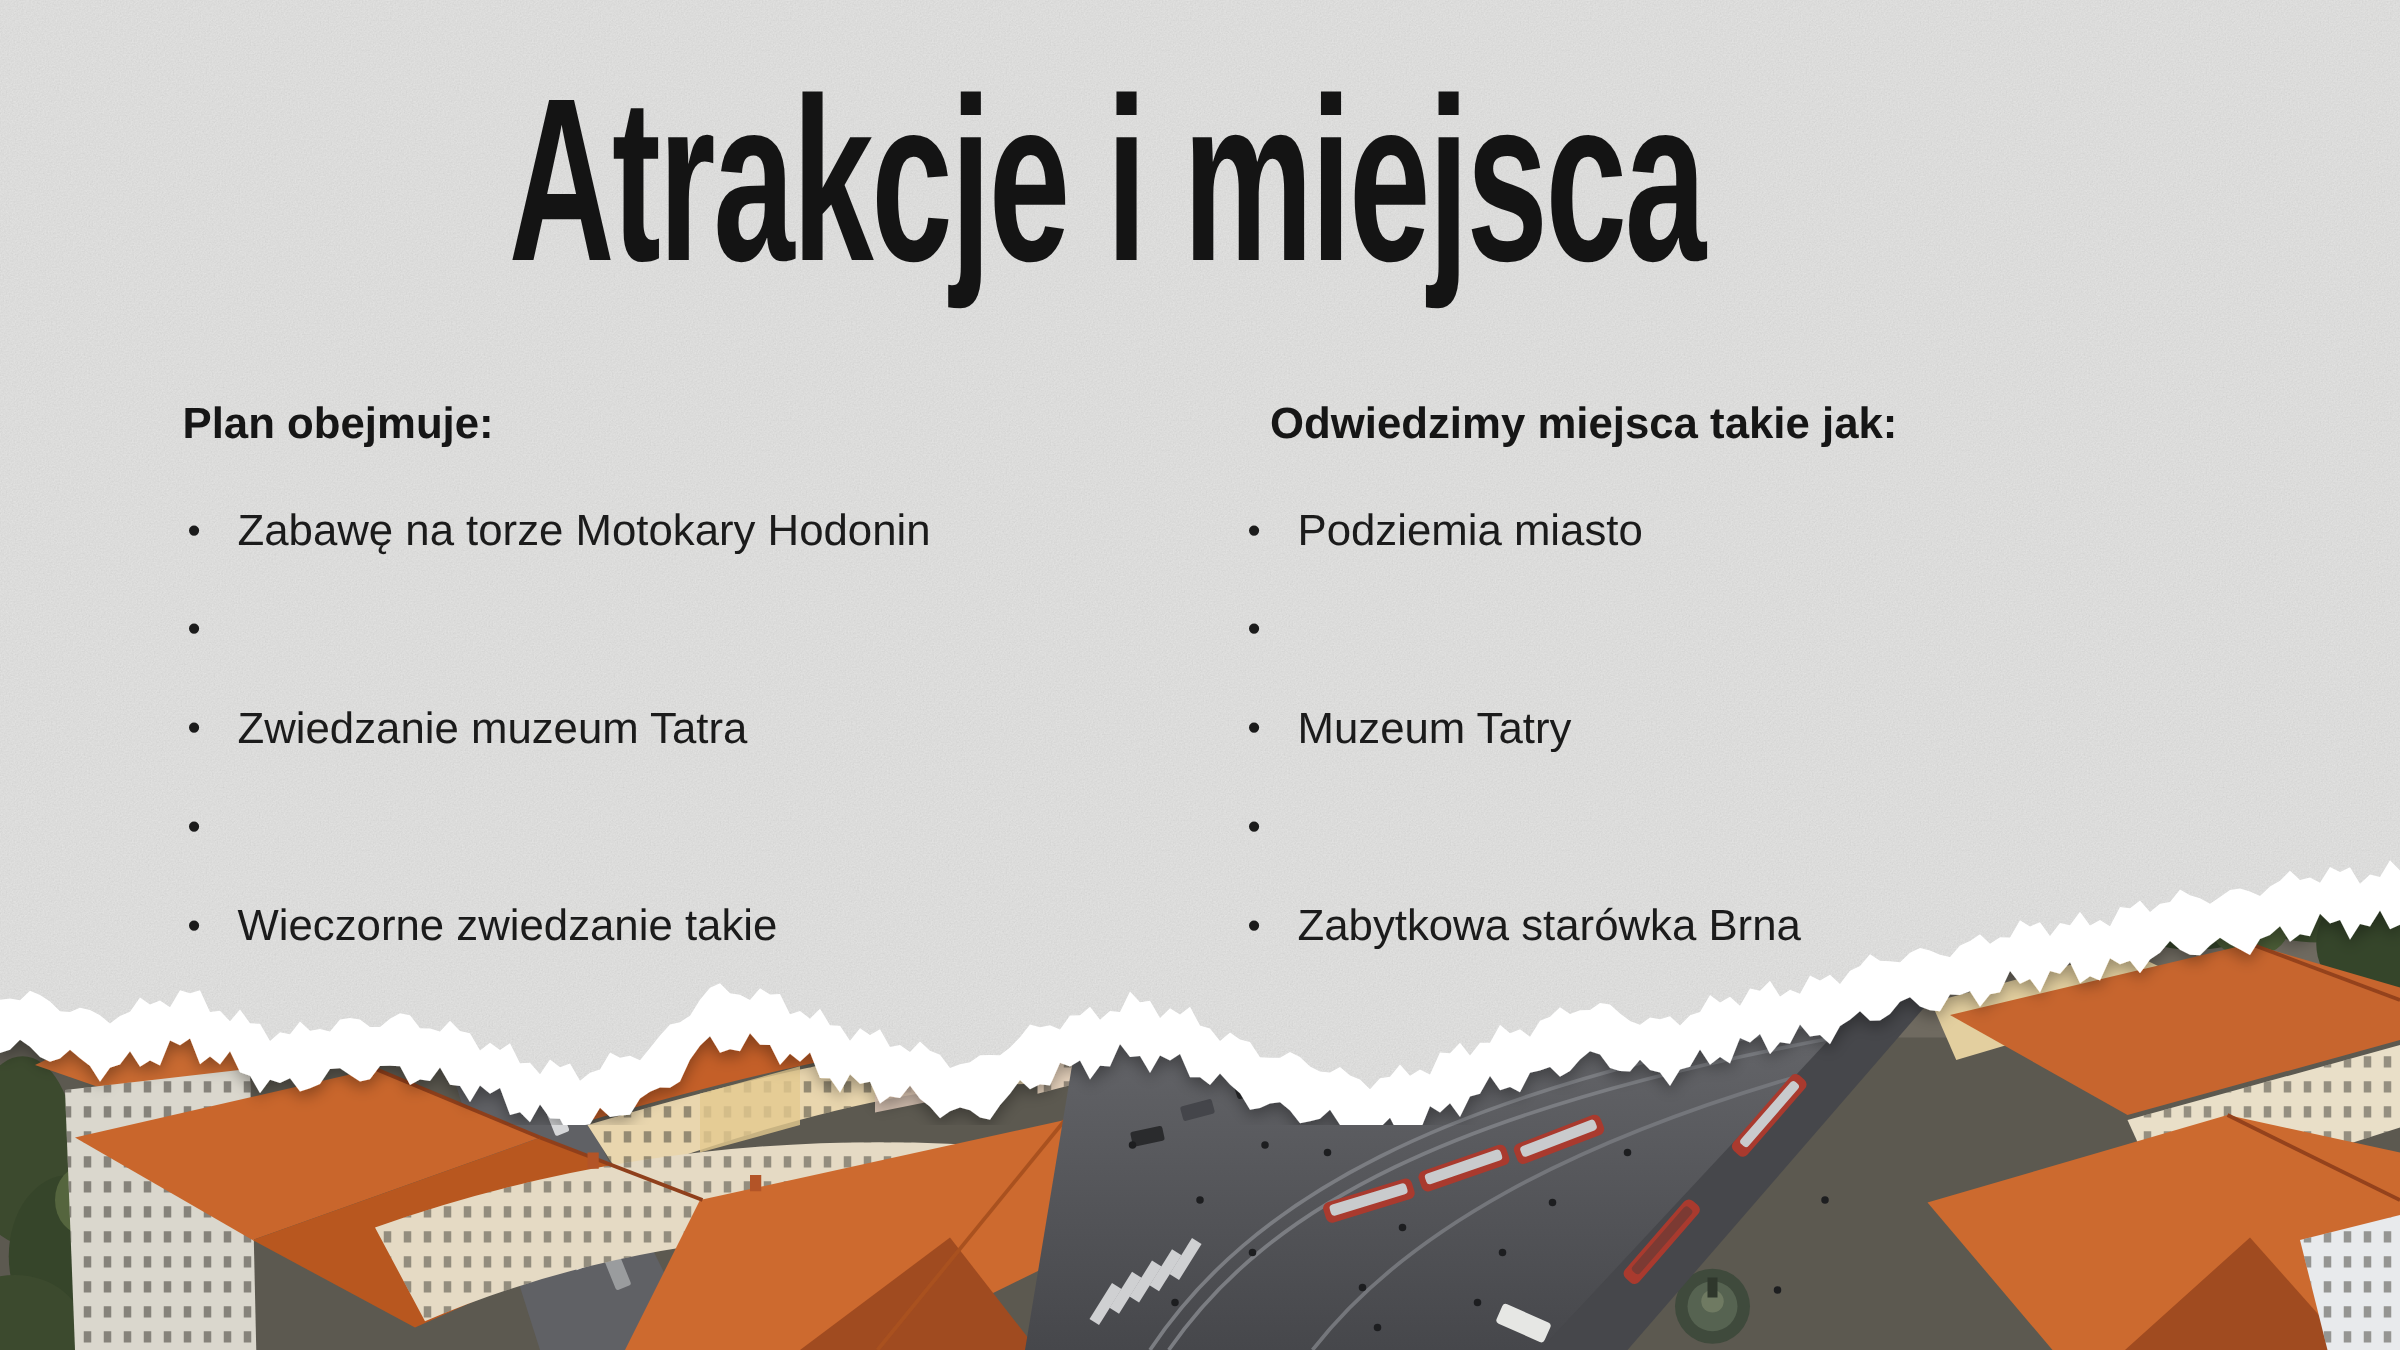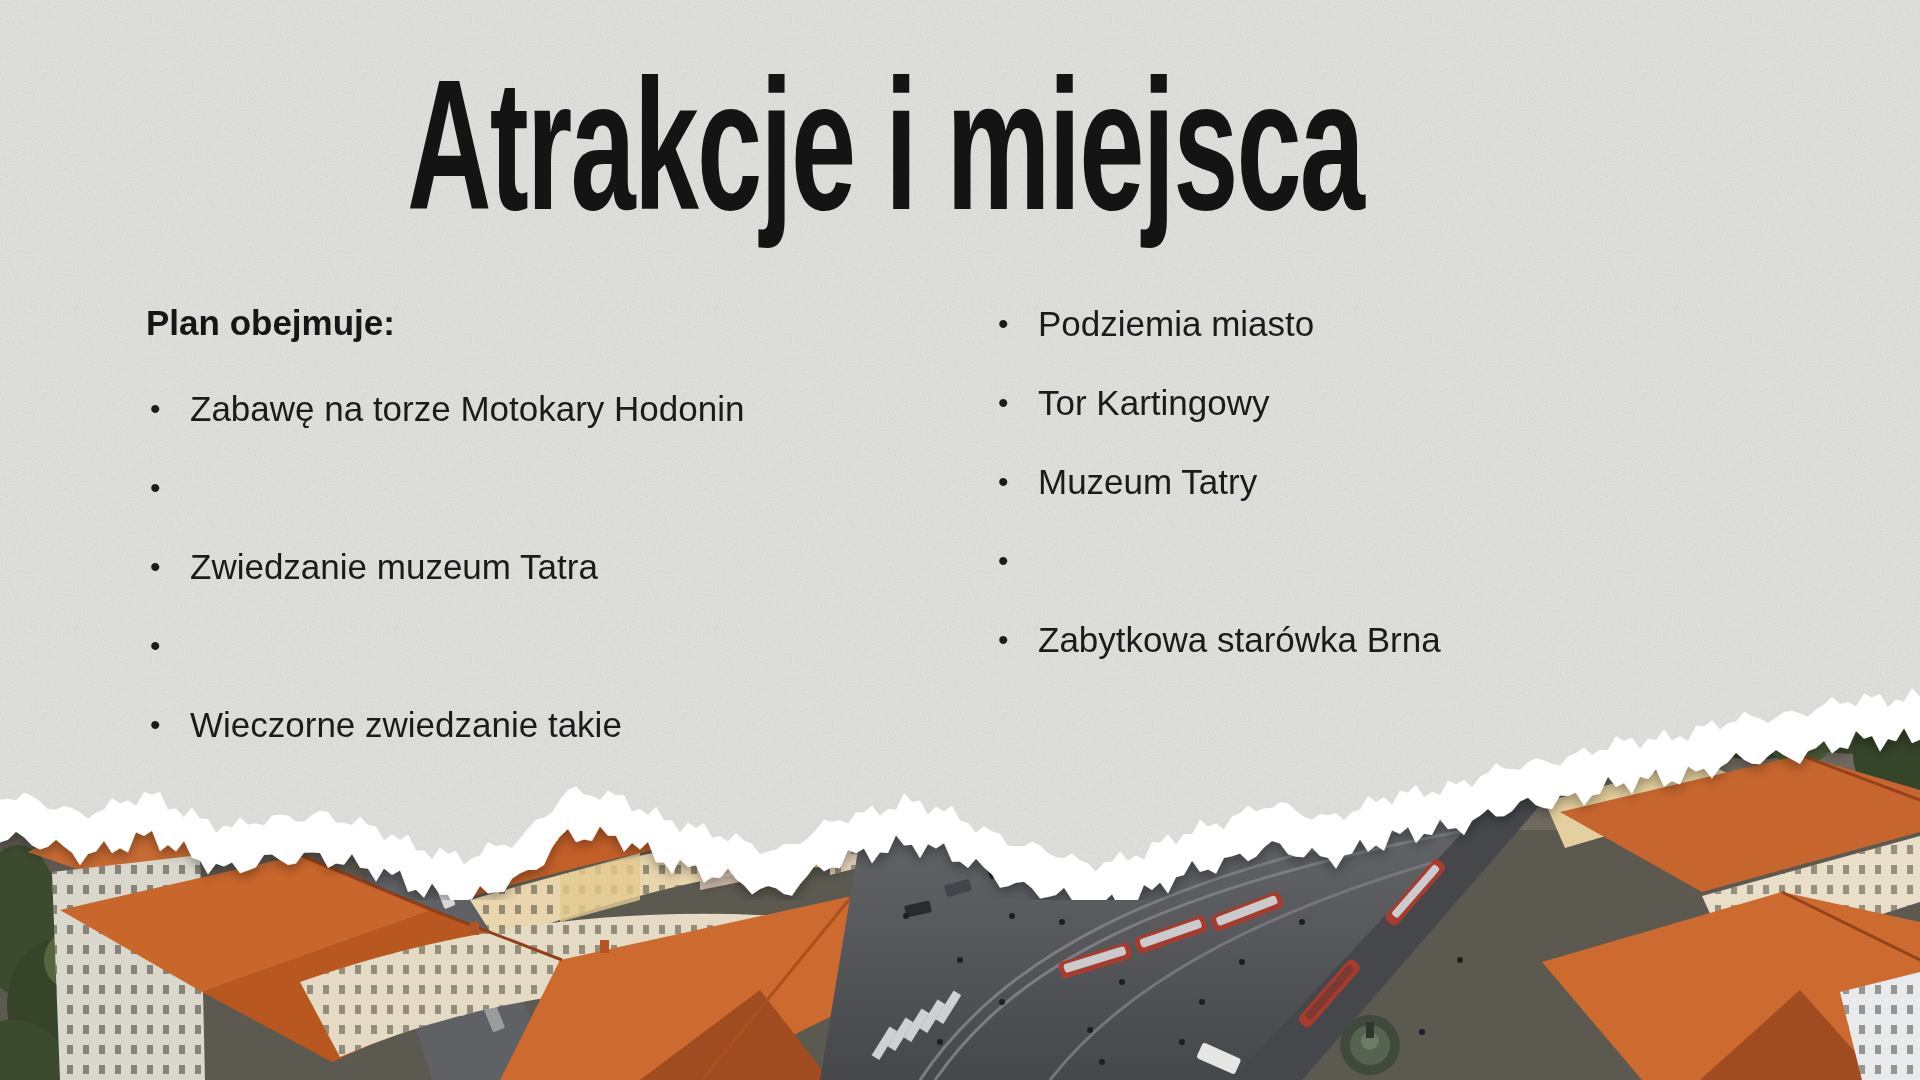--- a/index.html
+++ b/index.html
@@ -10,21 +10,21 @@
   
   #tear{position:absolute;left:0;top:0;width:1920px;height:900px;z-index:2;pointer-events:none;}
   
   .title{position:absolute;top:52px;left:0;width:1770px;z-index:3;margin:0;
          text-align:center;color:#141414;font-size:186px;line-height:1;
          font-weight:800;letter-spacing:-3px;
          transform:scaleX(0.63);transform-origin:50% 0;white-space:nowrap;}
   .col{position:absolute;top:303px;z-index:3;color:#1b1b1b;}
   .col-left{left:146px;}
   .col-right{left:994px;}
-  .col h2{margin:0 0 45px 0;font-size:35px;font-weight:700;color:#161616;line-height:40px;}
+  .col h2{margin:16px 0 45px 0;font-size:35px;font-weight:700;color:#161616;line-height:40px;}
   .col-right h2{margin-left:22px;}
   .col ul{list-style:none;margin:0;padding:0;}
   .col li{display:flex;align-items:flex-start;font-size:35px;line-height:42px;
           margin-bottom:37px;font-weight:400;}
   .dot{width:40px;flex:0 0 40px;font-size:30px;line-height:42px;padding-left:4px;color:#1b1b1b;}
 </style>
 </head>
 <body>
 
 <div class="stage">
@@ -229,28 +229,28 @@
         <span class="dot">•</span>
       </li>
       <li>
         <span class="dot">•</span>
         <span>Wieczorne zwiedzanie takie</span>
       </li>
     </ul>
   </section>
 
   <section class="col col-right">
+    <h2>Odwiedzimy miejsca takie jak:</h2>
     <ul>
       <li>
         <span class="dot">•</span>
         <span>Podziemia miasto</span>
       </li>
       <li>
         <span class="dot">•</span>
-        <span>Tor Kartingowy</span>
       </li>
       <li>
         <span class="dot">•</span>
         <span>Muzeum Tatry</span>
       </li>
       <li>
         <span class="dot">•</span>
       </li>
       <li>
         <span class="dot">•</span>

